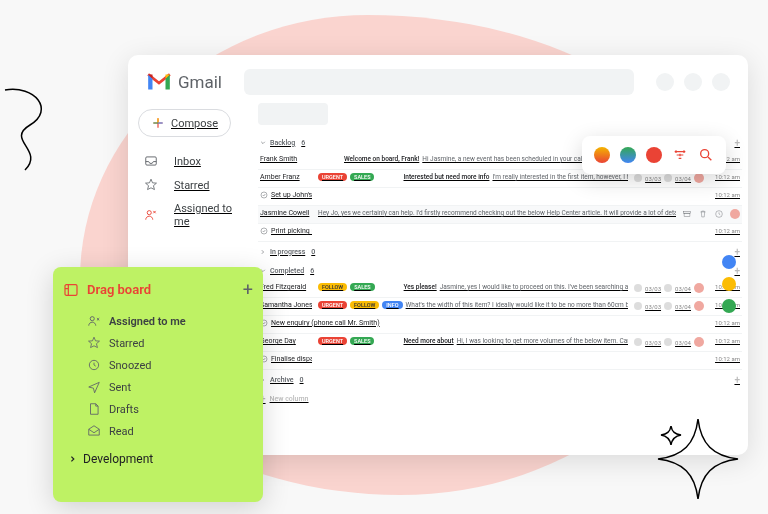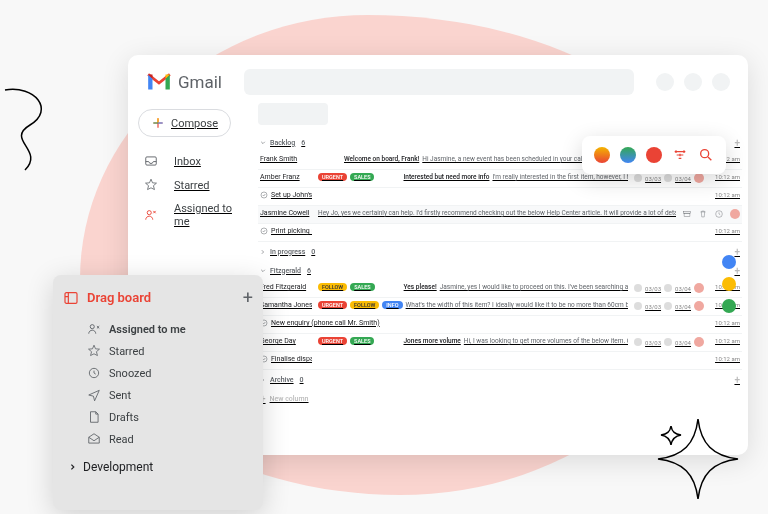--- a/index.html
+++ b/index.html
@@ -38,21 +38,21 @@
 .sender-star { width: 8px; height: 8px; flex-shrink: 0; }
 .content { flex: 1; display: flex; align-items: center; gap: 3px; overflow: hidden; font-size: 6.5px; color: #5f6368; white-space: nowrap; }
 .subject { color: #202124; font-weight: 500; padding-left: 26px; }
 .pill { display: inline-block; padding: 1px 4px; border-radius: 6px; font-size: 5.5px; color: #fff; font-weight: 500; }
 .pill.red { background: #ea4335; } .pill.green { background: #34a853; } .pill.orange { background: #fbbc04; color: #333; } .pill.blue { background: #4285f4; }
 .meta { display: flex; align-items: center; gap: 3px; flex-shrink: 0; font-size: 6px; color: #888; }
 .meta-icon { width: 8px; height: 8px; border-radius: 50%; background: #ddd; }
 .avatar { width: 10px; height: 10px; border-radius: 50%; background: #f0a8a0; flex-shrink: 0; }
 .time { width: 30px; text-align: right; font-size: 6px; color: #888; }
 
-.drag-panel { position: absolute; top: 275px; left: 53px; width: 210px; height: 235px; background: #e5e5e5; border-radius: 8px; box-shadow: 0 6px 28px rgba(0,0,0,0.16); z-index: 4; padding: 12px 10px; }
+.drag-panel { position: absolute; top: 267px; left: 53px; width: 210px; height: 235px; background: #bef264; border-radius: 8px; box-shadow: 0 6px 28px rgba(0,0,0,0.16); z-index: 4; padding: 12px 10px; }
 .drag-header { display: flex; align-items: center; gap: 8px; margin-bottom: 10px; }
 .drag-icon { width: 16px; height: 16px; color: #ea4335; }
 .drag-title { color: #ea4335; font-size: 13px; font-weight: 600; flex: 1; }
 .drag-plus { font-size: 18px; color: #5f6368; cursor: pointer; }
 .board-section { padding-left: 6px; }
 .board-name { display: flex; align-items: center; gap: 6px; font-size: 12px; font-weight: 600; color: #202124; padding: 4px 0; cursor: pointer; }
 .board-caret { width: 8px; height: 8px; }
 .board-item { display: flex; align-items: center; gap: 8px; font-size: 11px; color: #3c4043; padding: 4px 0 4px 18px; cursor: pointer; }
 .board-item.active { font-weight: 600; }
 .board-item-icon { width: 14px; height: 14px; display: flex; align-items: center; justify-content: center; color: #5f6368; }
@@ -231,21 +231,21 @@
           </svg>
         <span>In progress</span>
         <span class="count">0</span>
         <span class="plus">+</span>
       </div>
 
       <div class="section-header">
         <svg class="caret" viewBox="0 0 10 10">
             <path d="M2 3l3 3 3-3" stroke="#5f6368" fill="none"></path>
           </svg>
-        <span>Fitzgerald</span>
+        <span>Completed</span>
         <span class="count">6</span>
         <span class="plus">+</span>
       </div>
 
       <div class="email-row">
         <div class="sender">Fred Fitzgerald</div>
         <div class="content">
             <span class="pill orange">FOLLOW</span>
             <span class="pill green">SALES</span>
             <span class="subject">Yes please!</span>
@@ -286,21 +286,21 @@
             <span>New enquiry (phone call Mr. Smith)</span>
           </div>
         <div class="content"></div>
         <div class="time">10:12 am</div>
       </div>
       <div class="email-row">
         <div class="sender">George Day</div>
         <div class="content">
             <span class="pill red">URGENT</span>
             <span class="pill green">SALES</span>
-            <span class="subject">Jones more volume</span>
+            <span class="subject">Need more about</span>
             <span>Hi, I was looking to get more volumes of the below item. Can you let me know if it's possible and also what the ETA would…</span>
           </div>
         <div class="meta">
             <span class="meta-icon"></span>
             <span>03/03</span>
             <span class="meta-icon"></span>
             <span>03/04</span>
             <span class="avatar"></span>
           </div>
         <div class="time">10:12 am</div>

